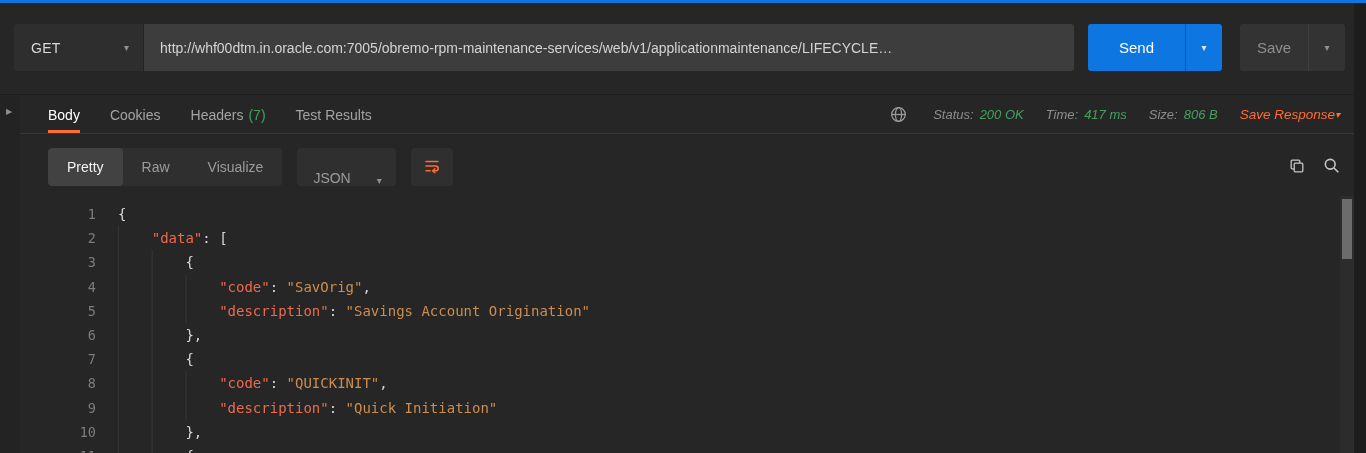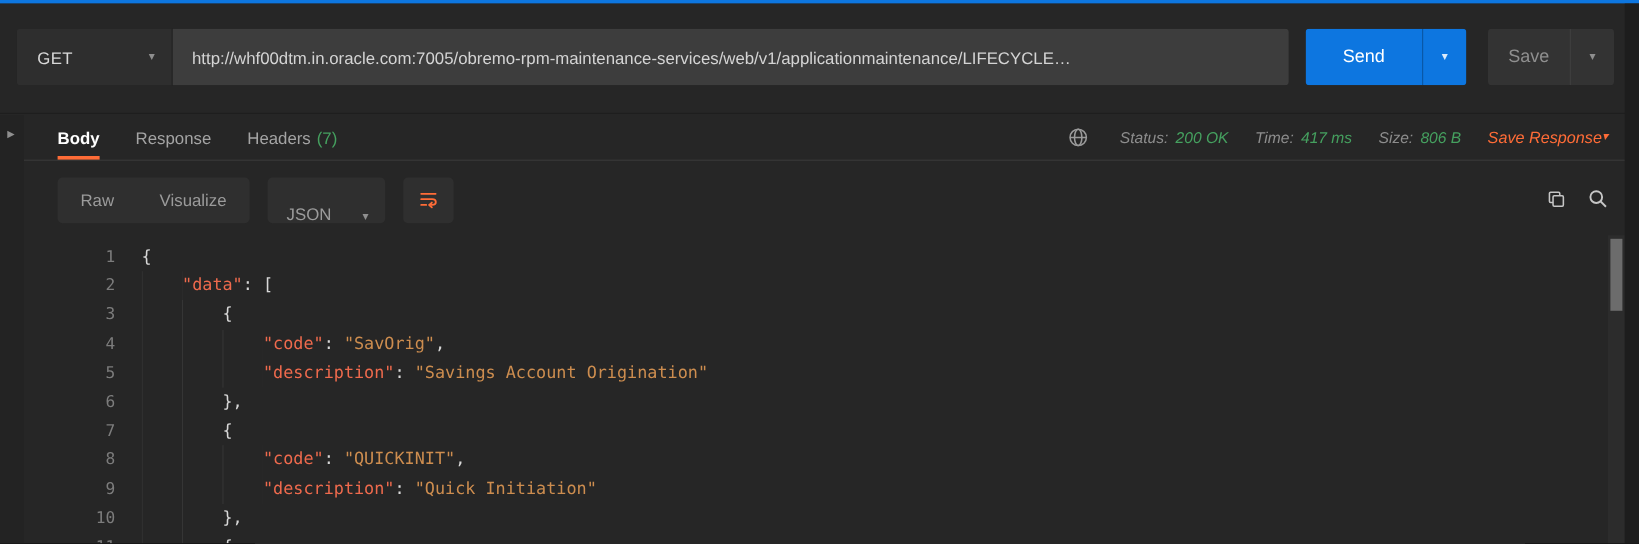--- a/index.html
+++ b/index.html
@@ -41,21 +41,21 @@
 
   
   .left-rail{position:absolute;left:0;top:96px;bottom:0;width:20px;background:var(--rail);cursor:pointer;}
   .rail-arrow{position:absolute;top:11px;left:6px;font-size:8px;color:#8f8f8f;}
 
   
   .tabs-row{position:absolute;left:20px;right:12px;top:96px;height:38px;display:flex;align-items:center;
     padding-left:28px;border-bottom:1px solid #383838;}
   .tab{position:relative;height:100%;display:flex;align-items:center;margin-right:30px;cursor:pointer;
     font-size:14px;color:#a4a4a4;}
-  .tab.active{color:#ffffff;font-weight:bold;justify-content:flex-end;}
+  .tab.active{color:#ffffff;font-weight:normal;justify-content:flex-end;}
   .tab.active::after{content:"";position:absolute;left:0;right:0;bottom:0;height:3px;background:var(--accent-orange);}
   .tab .count{margin-left:5px;color:var(--green);}
   .meta{margin-left:auto;display:flex;align-items:center;padding-right:14px;font-size:13px;font-style:italic;}
   .globe{display:flex;align-items:center;margin-right:26px;color:#9a9a9a;}
   .meta-pair{display:flex;align-items:center;margin-right:22px;white-space:nowrap;}
   .meta-label{color:#8d8d8d;margin-right:6px;}
   .meta-value{color:var(--green);}
   .save-response{display:flex;align-items:center;gap:0;color:var(--accent-orange);cursor:pointer;font-size:13.5px;}
   .save-response .caret{color:var(--accent-orange);}
 
@@ -125,25 +125,28 @@
 
   <div class="left-rail">
     <span class="rail-arrow">▶</span>
   </div>
 
   <div class="tabs-row">
     <div class="tab active">
       <span>Body</span>
     </div>
     <div class="tab">
-      <span>Response</span>
+      <span>Cookies</span>
     </div>
     <div class="tab">
       <span>Headers</span>
       <span class="count">(7)</span>
+    </div>
+    <div class="tab">
+      <span>Test Results</span>
     </div>
 
     <div class="meta">
       <span class="globe">
         <svg width="17" height="17" viewBox="0 0 16 16" fill="none" stroke="currentColor" stroke-width="1.2">
           <circle cx="8" cy="8" r="6.4"></circle>
           <ellipse cx="8" cy="8" rx="2.9" ry="6.4"></ellipse>
           <path d="M1.6 8h12.8"></path>
         </svg>
       </span>
@@ -161,20 +164,21 @@
       </span>
       <span class="save-response">
         <span>Save Response</span>
         <span class="caret">▾</span>
       </span>
     </div>
   </div>
 
   <div class="toolbar">
     <div class="seg-group">
+      <div class="seg active">Pretty</div>
       <div class="seg">Raw</div>
       <div class="seg">Visualize</div>
     </div>
     <div class="format-select">
       <span>JSON</span>
       <span class="caret">▾</span>
     </div>
     <button class="wrap-btn">
       <span>
         <svg width="18" height="18" viewBox="0 0 18 18" fill="none" stroke="currentColor" stroke-width="1.5" stroke-linecap="round" stroke-linejoin="round">

